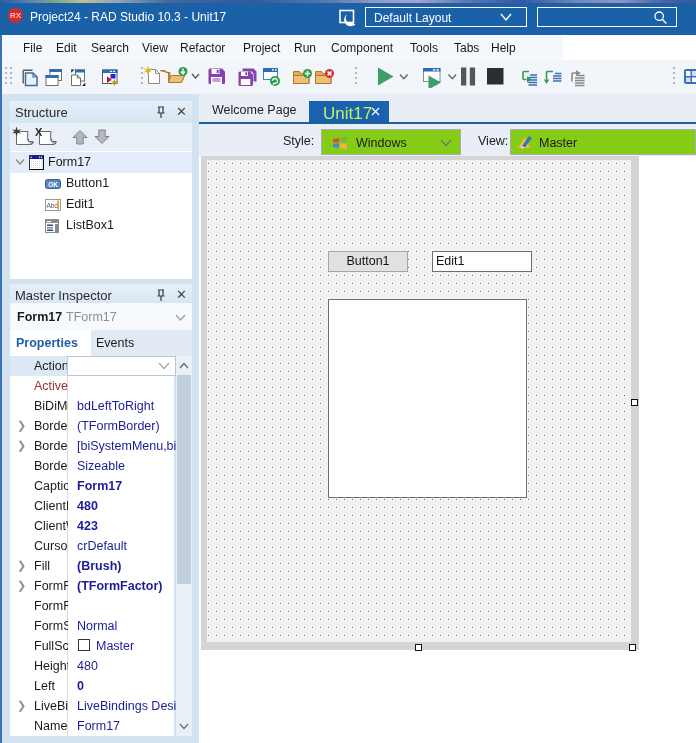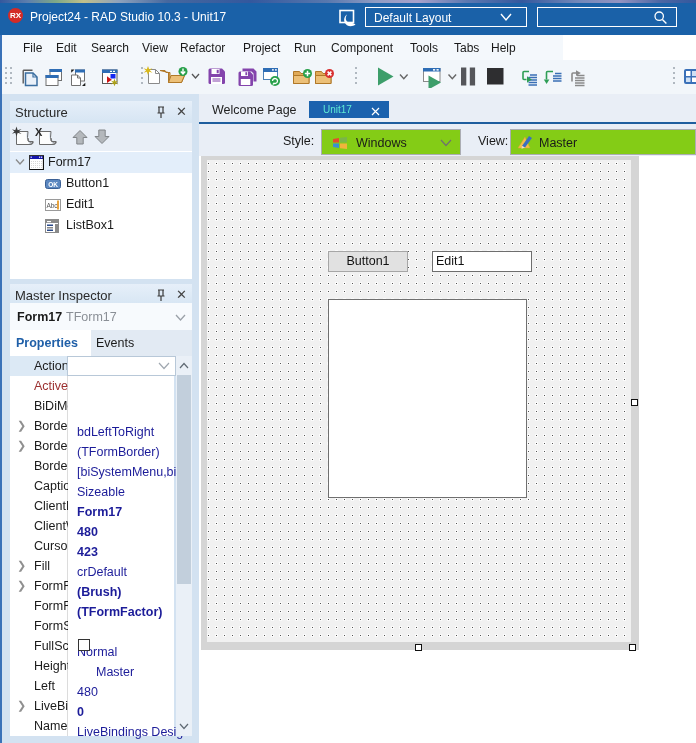--- a/index.html
+++ b/index.html
@@ -5,21 +5,21 @@
 * { margin:0; padding:0; box-sizing:border-box; }
 html,body { width:696px; height:743px; overflow:hidden; }
 body { font-family:"Liberation Sans", sans-serif; position:relative; background:#fff; }
 .abs { position:absolute; }
 
 
 #topstrip { left:0; top:0; width:696px; height:3px;
   background:linear-gradient(90deg,#33589e 0%,#5d7fae 4%,#7da887 8%,#c2c08a 12%,#8fa3bd 17%,#46689f 24%,#33589e 36%,#5878ae 47%,#8f9cc4 54%,#a9a2cc 60%,#5c79b2 67%,#33589e 75%,#7288ba 83%,#9494c2 89%,#4a66a4 95%,#33589e 100%); }
 #titlebar { left:0; top:3px; width:696px; height:32px; background:#1a61a8; }
 #rxlogo { left:8px; top:8px; width:15px; height:15px; border-radius:50%; background:#d42b27;
-  color:#fff; font-size:8px; font-weight:bold; text-align:center; line-height:15px; letter-spacing:0; }
+  color:#fff; font-size:8px; font-weight:normal; text-align:center; line-height:15px; letter-spacing:0; }
 #titletext { left:30px; top:10px; color:#fff; font-size:12px; }
 #layouticon { left:338px; top:8px; }
 #layoutcombo { left:365px; top:7px; width:162px; height:20px; border:1px solid #fff; color:#fff; font-size:12px; }
 #layoutcombo span { position:absolute; left:8px; top:3px; }
 #searchbox { left:537px; top:7px; width:140px; height:20px; border:1px solid #fff; }
 
 
 #menubar { left:0; top:35px; width:563px; height:25px; background:#f4f8fc; color:#1a1a1a; font-size:12px; }
 #menubar span { position:absolute; top:6px; }
 
@@ -44,31 +44,31 @@
 
 #oihead { left:10px; top:284px; width:182px; }
 #oisel  { left:10px; top:303px; width:182px; height:27px; background:#f7fafd; font-size:12.5px; }
 #oitabs { left:10px; top:330px; width:182px; height:26px; background:#e2eaf3; font-size:12.5px; }
 #proptab { position:absolute; left:0; top:0; width:81px; height:26px; background:#fff; color:#1f5fa8; font-weight:bold; }
 #proptab span { position:absolute; left:6px; top:6px; }
 #evttab { position:absolute; left:86px; top:6px; color:#1a1a1a; }
 #oigrid { left:10px; top:356px; width:164px; height:380px; background:#fff; font-size:12.5px; }
 .prow { position:absolute; left:0; width:166px; height:20px; }
 .pname { position:absolute; left:24px; top:3px; width:34px; overflow:hidden; white-space:nowrap; color:#1a1a1a; }
-.pval { position:absolute; left:67px; top:3px; width:109px; overflow:hidden; white-space:nowrap; color:#1c1c99;margin-top:26px; }
+.pval { position:absolute; left:67px; top:3px; width:109px; overflow:hidden; white-space:nowrap; color:#1c1c99; }
 .pexp { position:absolute; left:7px; top:3px; color:#909090; font-size:11px; }
 #valsep { position:absolute; left:57px; top:0; width:1px; height:380px; background:#dcdcdc; }
 #oiscroll { position:absolute; left:166px; top:0; width:16px; height:380px; background:#eaf0f7; }
 #oithumb { position:absolute; left:1px; top:19px; width:14px; height:209px; background:#c2cfdc; }
 
 
 #editorbg { left:199px; top:94px; width:497px; height:649px; background:#fff; }
 #tabbar { left:199px; top:94px; width:497px; height:28px; background:#e9eef6; }
 #wptab { position:absolute; left:13px; top:9px; color:#222; font-size:12.5px; }
-#u17tab { position:absolute; left:110px; top:7px; width:80px; height:17px; background:#1b62ae; color:#5eead4; font-size:10px; }
+#u17tab { position:absolute; left:110px; top:7px; width:80px; height:29px; background:#1b62ae; color:#bef264; font-size:17px; }
 #blueline { left:199px; top:122px; width:497px; height:2px; background:#1f5e9e; }
 #stylebar { left:199px; top:124px; width:497px; height:32px; background:#e9eef6; font-size:12.5px; color:#1a1a1a; }
 .combo { position:absolute; background:#84cc16; border:1px solid #abadb3; }
 
 #designer { left:201px; top:156px; width:438px; height:494px; background:#d5d5d5; }
 #formarea { left:207px; top:160px; width:424px; height:482px; background:#f1f1f1; }
 .handle { position:absolute; width:7px; height:7px; background:#fff; border:1.5px solid #111; }
 
 #btn1 { left:328px; top:251px; width:80px; height:21px; background:#e1e1e1; border:1px solid #a6a6a6;
   font-size:12.5px; color:#111; text-align:center; line-height:19px; }

